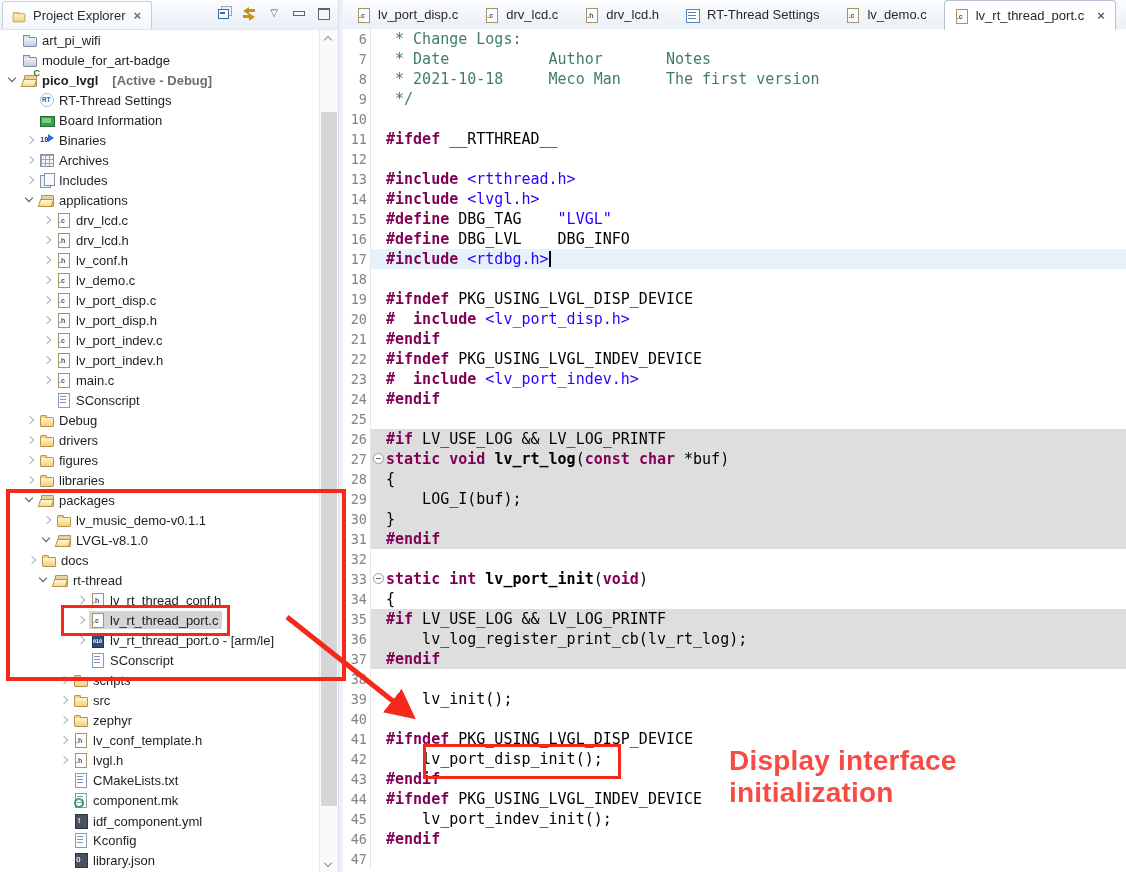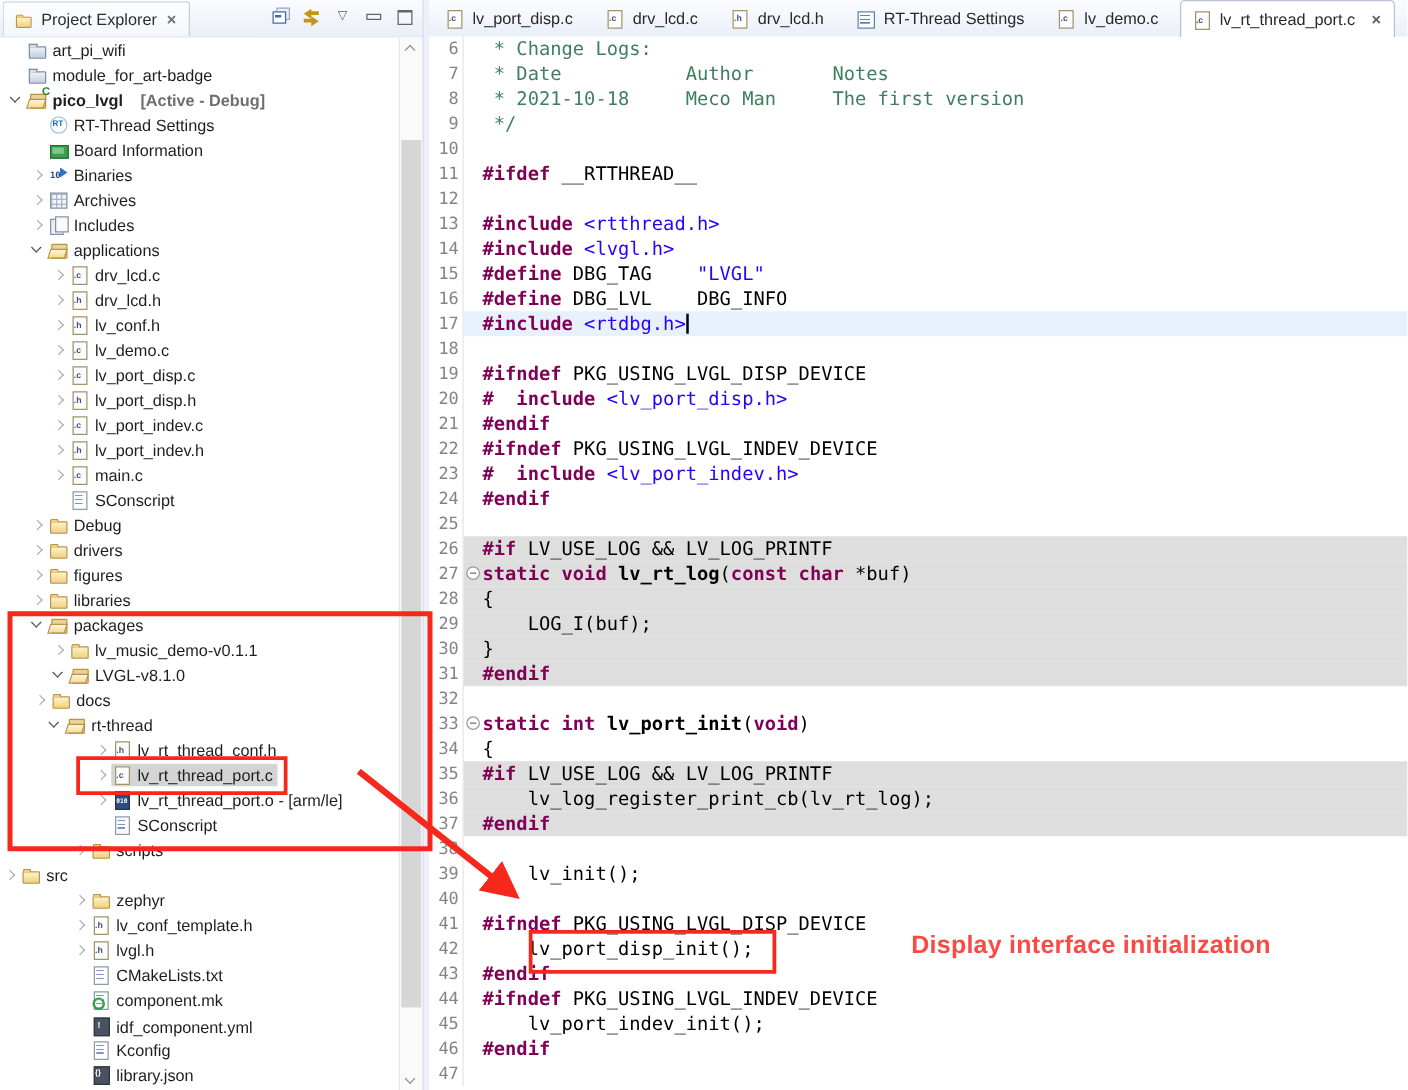--- a/index.html
+++ b/index.html
@@ -135,21 +135,21 @@
   .codetxt .f{font-weight:bold;}
   .caret{display:inline-block;width:2px;height:16px;background:#000;vertical-align:-3px;}
 
   
   .ann{position:absolute;z-index:30;pointer-events:none;}
   .ann-rect{border:3px solid var(--red);}
   #annRect1{left:6px;top:489px;width:332px;height:184px;border-width:4px;}
   #annRect2{left:61px;top:605px;width:163px;height:25px;}
   #annRect3{left:423px;top:744px;width:192px;height:29px;}
   #annArrow{left:270px;top:598px;width:170px;height:140px;}
-  #annText{left:729px;top:745px;font-size:20px;font-weight:bold;color:var(--red-text);
+  #annText{left:729px;top:745px;font-size:28px;font-weight:bold;color:var(--red-text);
     font-family:"Liberation Sans",sans-serif;letter-spacing:0.2px;}
 </style>
 </head>
 <body>
 
 <div class="explorer">
   <div class="exp-header">
     <div class="view-tab">
       <span class="tico i-folder" style="transform:scale(.9)"></span>
       <span>Project Explorer</span>
@@ -429,21 +429,21 @@
           <span class="lbl">SConscript</span>
         </span>
       </div>
       <div class="trow" style="padding-left: 56px;">
         <span class="chev"></span>
         <span class="witem">
           <span class="tico i-folder"></span>
           <span class="lbl">scripts</span>
         </span>
       </div>
-      <div class="trow" style="">
+      <div class="trow" style="padding-left: 56px;">
         <span class="chev"></span>
         <span class="witem">
           <span class="tico i-folder"></span>
           <span class="lbl">src</span>
         </span>
       </div>
       <div class="trow" style="padding-left: 56px;">
         <span class="chev"></span>
         <span class="witem">
           <span class="tico i-folder"></span>

